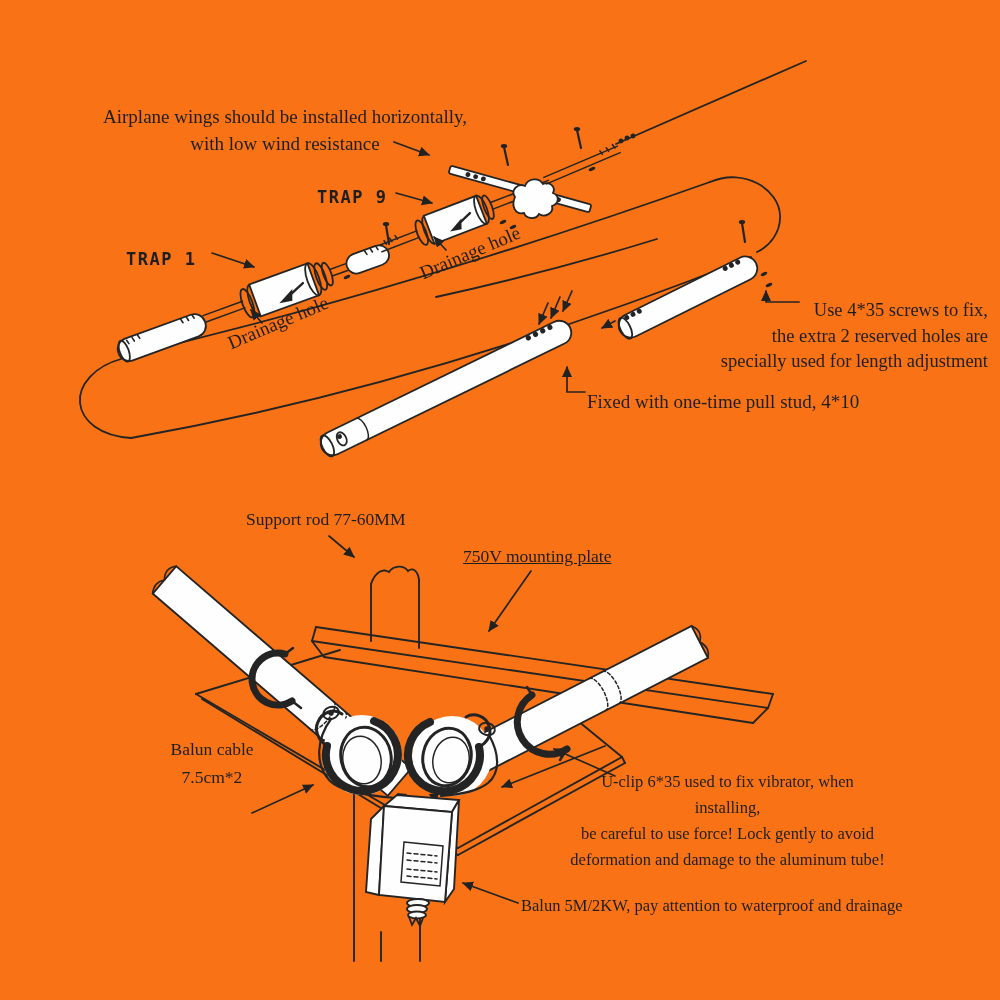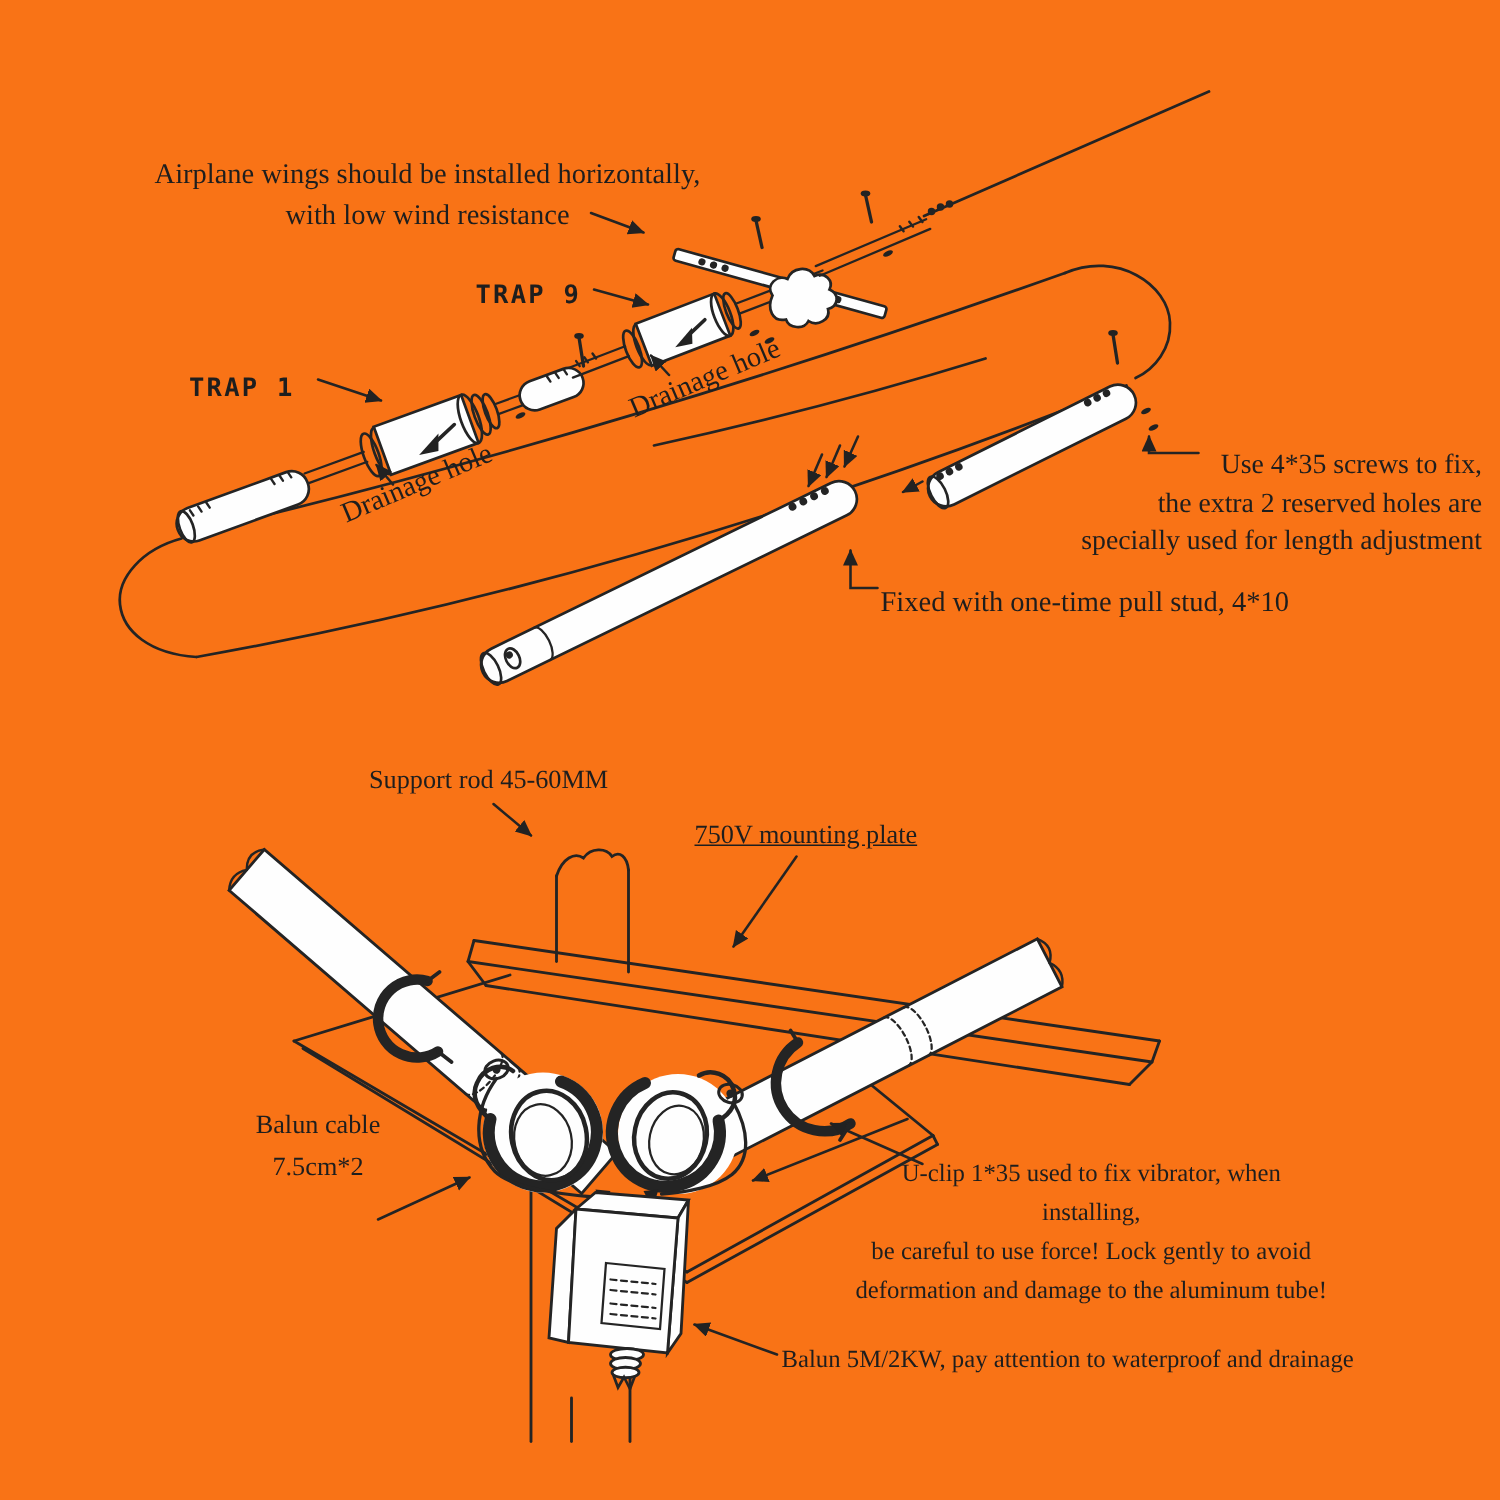--- a/index.html
+++ b/index.html
@@ -276,30 +276,30 @@
   <div class="lbl center serif19 rot" style="left:213px;top:309px;width:130px;">Drainage hole</div>
 
   <div class="lbl right serif18" style="left:688px;top:274px;width:300px;margin-top:24px;">
     <div>Use 4*35 screws to fix,</div>
     <div>the extra 2 reserved holes are</div>
     <div>specially used for length adjustment</div>
   </div>
 
   <div class="lbl serif19" style="left:587px;top:388px;">Fixed with one-time pull stud, 4*10</div>
 
-  <div class="lbl serif17" style="left:246px;top:509px;">Support rod 45-60MM</div>
+  <div class="lbl serif17" style="left:246px;top:509px;">Support rod 77-60MM</div>
 
   <div class="lbl serif17" style="left:463px;top:546px;text-decoration:underline;">750V mounting plate</div>
 
   <div class="lbl center serif17" style="left:158px;top:735px;width:108px;line-height:28px;">
     <div>Balun cable</div>
     <div>7.5cm*2</div>
   </div>
 
   <div class="lbl center serif16" style="left:570px;top:769px;width:315px;">
-    <div>U-clip 1*35 used to fix vibrator, when installing,</div>
+    <div>U-clip 6*35 used to fix vibrator, when installing,</div>
     <div>be careful to use force! Lock gently to avoid</div>
     <div>deformation and damage to the aluminum tube!</div>
   </div>
 
   <div class="lbl serif16" style="left:521px;top:893px;">Balun 5M/2KW, pay attention to waterproof and drainage</div>
 
 </div>
 
 </body></html>

